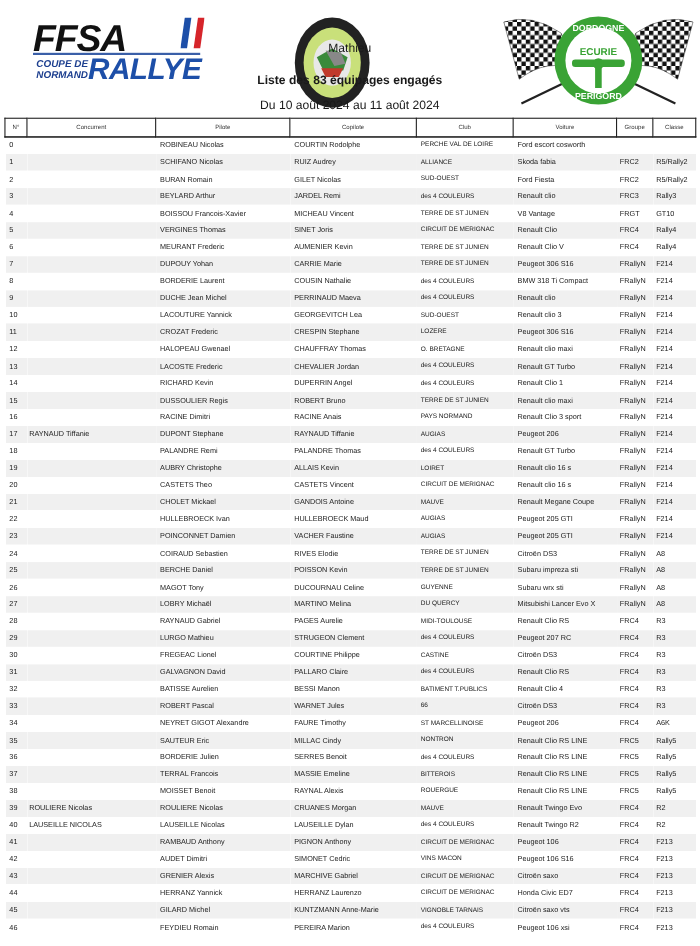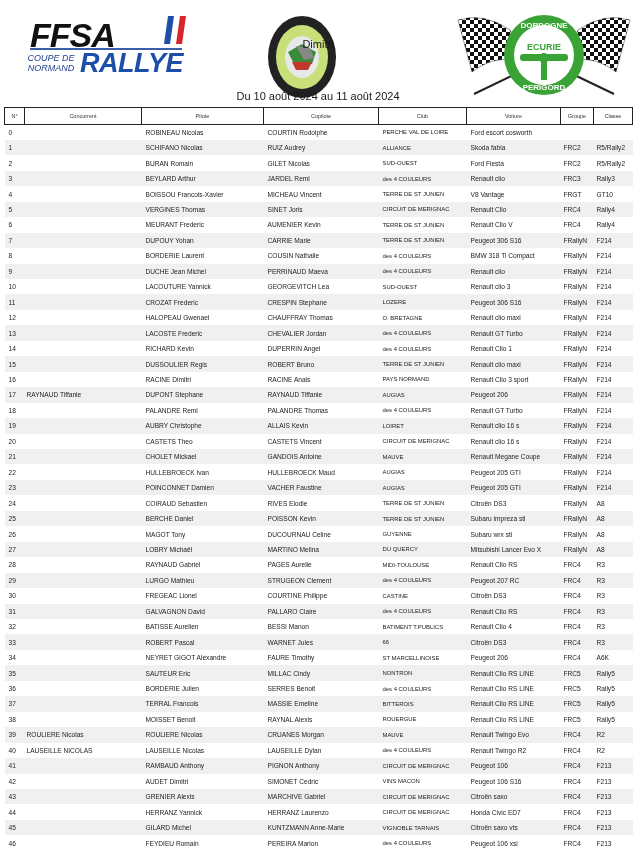--- a/index.html
+++ b/index.html
@@ -6,21 +6,21 @@
   html, body { width: 636px; height: 860px; background: #ffffff; overflow: hidden; }
   body { font-family: "Liberation Sans", sans-serif; color: #1a1a1a; position: relative; }
 
   .header { position: absolute; left: 0; top: 0; width: 636px; height: 106px; }
 
   
   .ffsa-logo { position: absolute; left: 22px; top: 12px; width: 165px; height: 64px; }
   .ffsa-top { position: absolute; left: 8px; top: 6px; font-family: "Liberation Sans", sans-serif; font-weight: bold; font-style: italic; font-size: 34px; letter-spacing: -1px; color: #111; line-height: 34px; }
   .ffsa-flag { position: absolute; left: 142px; top: 4px; width: 22px; height: 28px; }
   .ffsa-line { position: absolute; left: 8px; top: 36px; width: 152px; height: 2px; background: #3a5fa8; }
-  .ffsa-coupe { position: absolute; left: 0; top: 41px; font-weight: normal; font-style: italic; font-size: 9px; line-height: 10px; color: #1d3f8f; text-align: center; width: 58px; }
+  .ffsa-coupe { position: absolute; left: 0; top: 41px; font-weight: bold; font-style: italic; font-size: 9px; line-height: 10px; color: #1d3f8f; text-align: right; width: 58px; }
   .ffsa-rallye { position: absolute; left: 58px; top: 38px; font-weight: bold; font-style: italic; font-size: 27px; line-height: 26px; color: #1d4fa8; letter-spacing: -0.5px; }
 
   
   .title-block { position: absolute; left: 200px; top: 0; width: 236px; height: 106px; text-align: center; }
   .asa-logo { position: absolute; left: 66px; top: 14px; width: 72px; height: 86px; }
   .t1 { position: absolute; left: 0; width: 236px; top: 16px; font-weight: bold; font-size: 13px; z-index: 2; }
   .t2 { position: absolute; left: 0; width: 236px; top: 38px; font-size: 11px; z-index: 2; }
   .t3 { position: absolute; left: 0; width: 236px; top: 67px; font-weight: bold; font-size: 11px; z-index: 2; }
   .t4 { position: absolute; left: 0; width: 236px; top: 90px; font-size: 11px; z-index: 2; text-align: center; }
 
@@ -59,21 +59,22 @@
 
   <div class="title-block">
     <svg class="asa-logo" viewBox="0 0 72 86">
       <ellipse cx="36" cy="43" rx="34" ry="41" fill="#222"></ellipse>
       <ellipse cx="36" cy="43" rx="26" ry="32" fill="#c9e07a"></ellipse>
       <ellipse cx="36" cy="43" rx="17" ry="21" fill="#e8e8e8"></ellipse>
       <path d="M22 38 L36 30 L50 38 L46 50 L28 50 Z" fill="#3a8a3a"></path>
       <path d="M26 48 L46 48 L42 56 L30 56 Z" fill="#c0392b"></path>
       <path d="M30 32 L44 34 L48 44 L38 46 Z" fill="#888"></path>
     </svg>
-    <div class="t2">Dimitri</div>
+    <div class="t2">Mathieu</div>
+    <div class="t3">Liste des 83 équipages engagés</div>
     <div class="t4">Du 10 août 2024 au 11 août 2024</div>
   </div>
 
   <svg class="ecurie-logo" viewBox="0 0 180 86">
     <defs>
       <pattern id="chk" width="8" height="8" patternUnits="userSpaceOnUse">
         <rect width="8" height="8" fill="#fff"></rect>
         <rect width="4" height="4" fill="#111"></rect>
         <rect x="4" y="4" width="4" height="4" fill="#111"></rect>
       </pattern>

